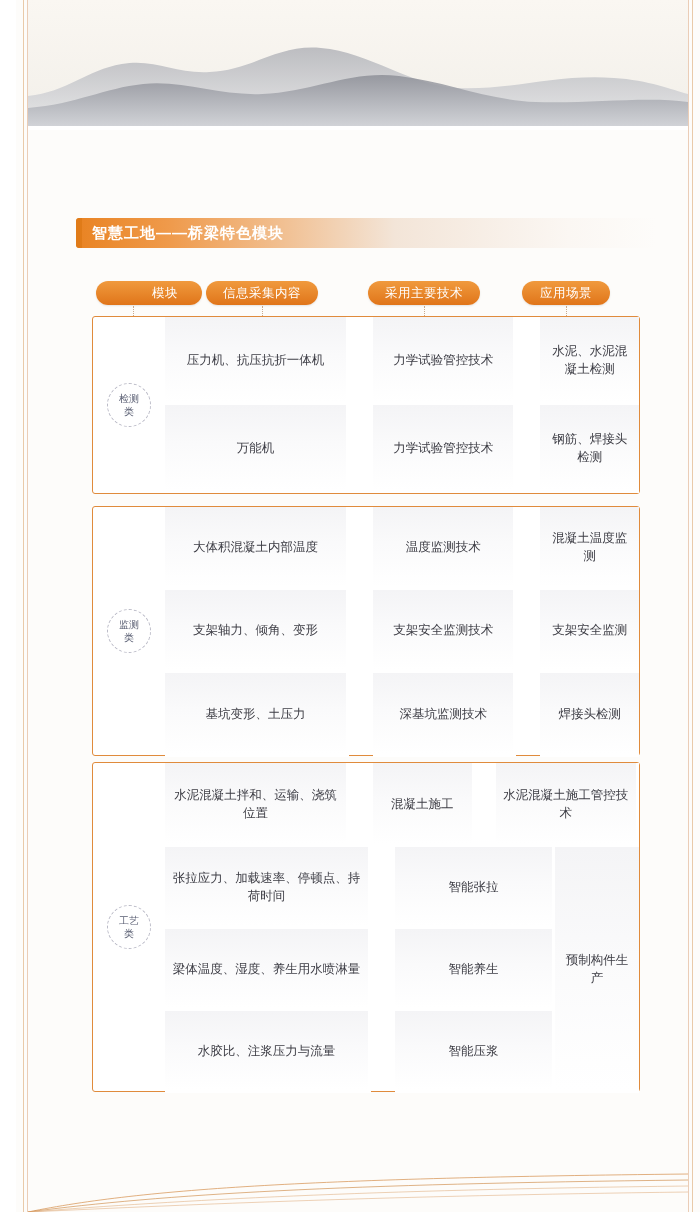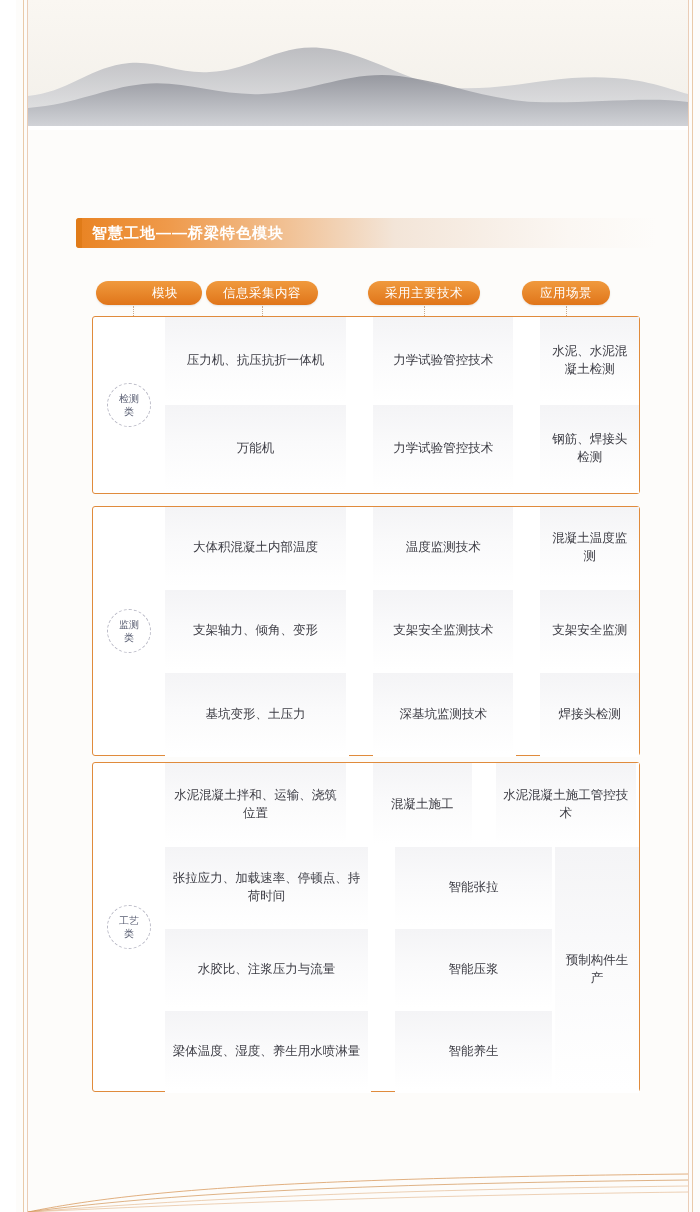--- a/index.html
+++ b/index.html
@@ -269,26 +269,26 @@
         <div class="cell c2">水泥混凝土施工管控技术</div>
       </div>
 
       <div class="split" style="height:246px;">
         <div class="leftcols">
           <div class="row" style="height:82px;">
             <div class="cell c1">张拉应力、加载速率、停顿点、持荷时间</div>
             <div class="cell c2">智能张拉</div>
           </div>
           <div class="row" style="height:82px;">
+            <div class="cell c1">梁体温度、湿度、养生用水喷淋量</div>
+            <div class="cell c2">智能养生</div>
+          </div>
+          <div class="row" style="height:82px;">
             <div class="cell c1">水胶比、注浆压力与流量</div>
             <div class="cell c2">智能压浆</div>
-          </div>
-          <div class="row" style="height:82px;">
-            <div class="cell c1">梁体温度、湿度、养生用水喷淋量</div>
-            <div class="cell c2">智能养生</div>
           </div>
         </div>
         <div class="cell c3" style="height:246px;">预制构件生产</div>
       </div>
     </div>
   </div>
 
   <div class="footer-deco">
     <svg viewBox="0 0 676 40" preserveAspectRatio="none">
       <path d="M0,40 C120,16 300,6 676,2" stroke="#d99a5e" stroke-width="1" fill="none" opacity=".8"></path>

